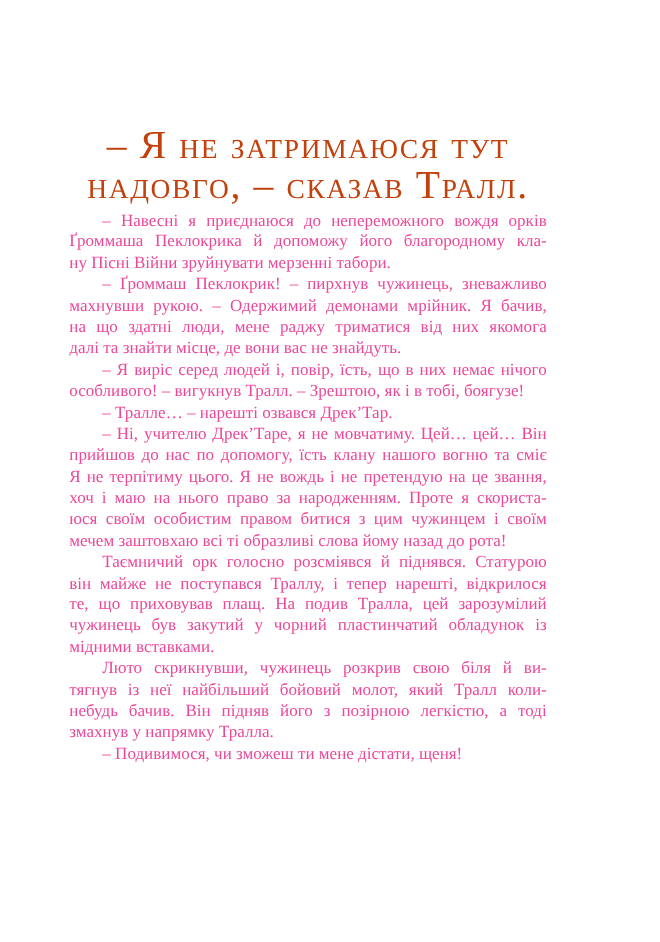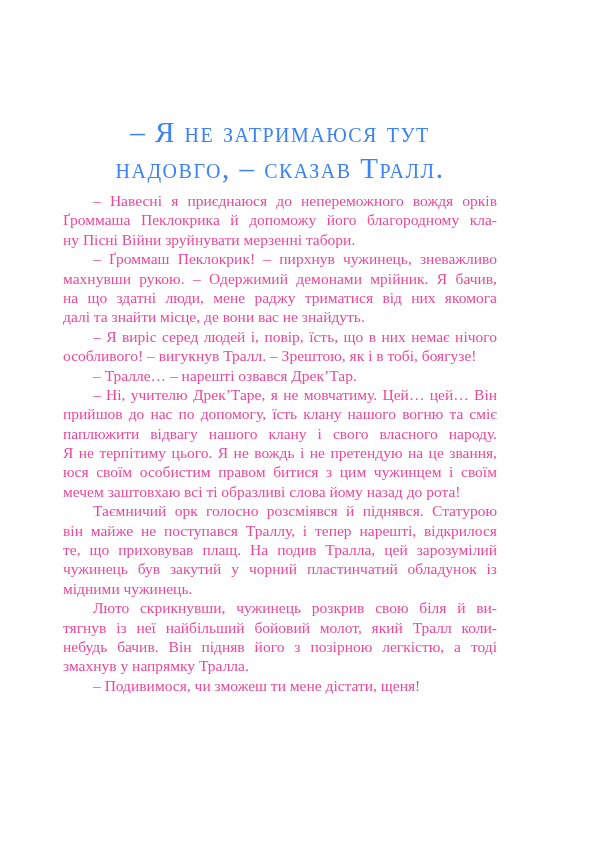--- a/index.html
+++ b/index.html
@@ -20,24 +20,24 @@
     top: 0;
     width: 434px;
     height: 856px;
   }
   .heading {
     padding-top: 114px;
     text-align: center;
     font-family: "Liberation Serif", serif;
     font-variant: small-caps;
     font-weight: normal;
-    font-size: 29px;
+    font-size: 36px;
     line-height: 36px;
     letter-spacing: 1.5px;
-    color: #3b82f6;
+    color: #c2410c;
     margin: 0 0 0 0;
   }
   .heading .heading-line {
     display: block;
   }
   .body-text {
     margin-top: 5px;
     color: #ec4899;
     font-size: 15.5px;
     line-height: 19.4px;
@@ -83,31 +83,31 @@
       <div class="para">
         <div class="line first">– Я виріс серед людей і, повір, їсть, що в них немає нічого</div>
         <div class="line last">особливого! – вигукнув Тралл. – Зрештою, як і в тобі, боягузе!</div>
       </div>
       <div class="para">
         <div class="line first last">– Тралле… – нарешті озвався Дрек’Тар.</div>
       </div>
       <div class="para">
         <div class="line first">– Ні, учителю Дрек’Таре, я не мовчатиму. Цей… цей… Він</div>
         <div class="line">прийшов до нас по допомогу, їсть клану нашого вогню та сміє</div>
-        <div class="line">паплюжити відвагу нашого клану і свого власного народу.</div>
         <div class="line">Я не терпітиму цього. Я не вождь і не претендую на це звання,</div>
+        <div class="line">хоч і маю на нього право за народженням. Проте я скориста-</div>
         <div class="line">юся своїм особистим правом битися з цим чужинцем і своїм</div>
         <div class="line last">мечем заштовхаю всі ті образливі слова йому назад до рота!</div>
       </div>
       <div class="para">
         <div class="line first">Таємничий орк голосно розсміявся й піднявся. Статурою</div>
         <div class="line">він майже не поступався Траллу, і тепер нарешті, відкрилося</div>
         <div class="line">те, що приховував плащ. На подив Тралла, цей зарозумілий</div>
         <div class="line">чужинець був закутий у чорний пластинчатий обладунок із</div>
-        <div class="line last">мідними чужинець.</div>
+        <div class="line last">мідними вставками.</div>
       </div>
       <div class="para">
         <div class="line first">Люто скрикнувши, чужинець розкрив свою біля й ви-</div>
         <div class="line">тягнув із неї найбільший бойовий молот, який Тралл коли-</div>
         <div class="line">небудь бачив. Він підняв його з позірною легкістю, а тоді</div>
         <div class="line last">змахнув у напрямку Тралла.</div>
       </div>
       <div class="para">
         <div class="line first last">– Подивимося, чи зможеш ти мене дістати, щеня!</div>
       </div>

